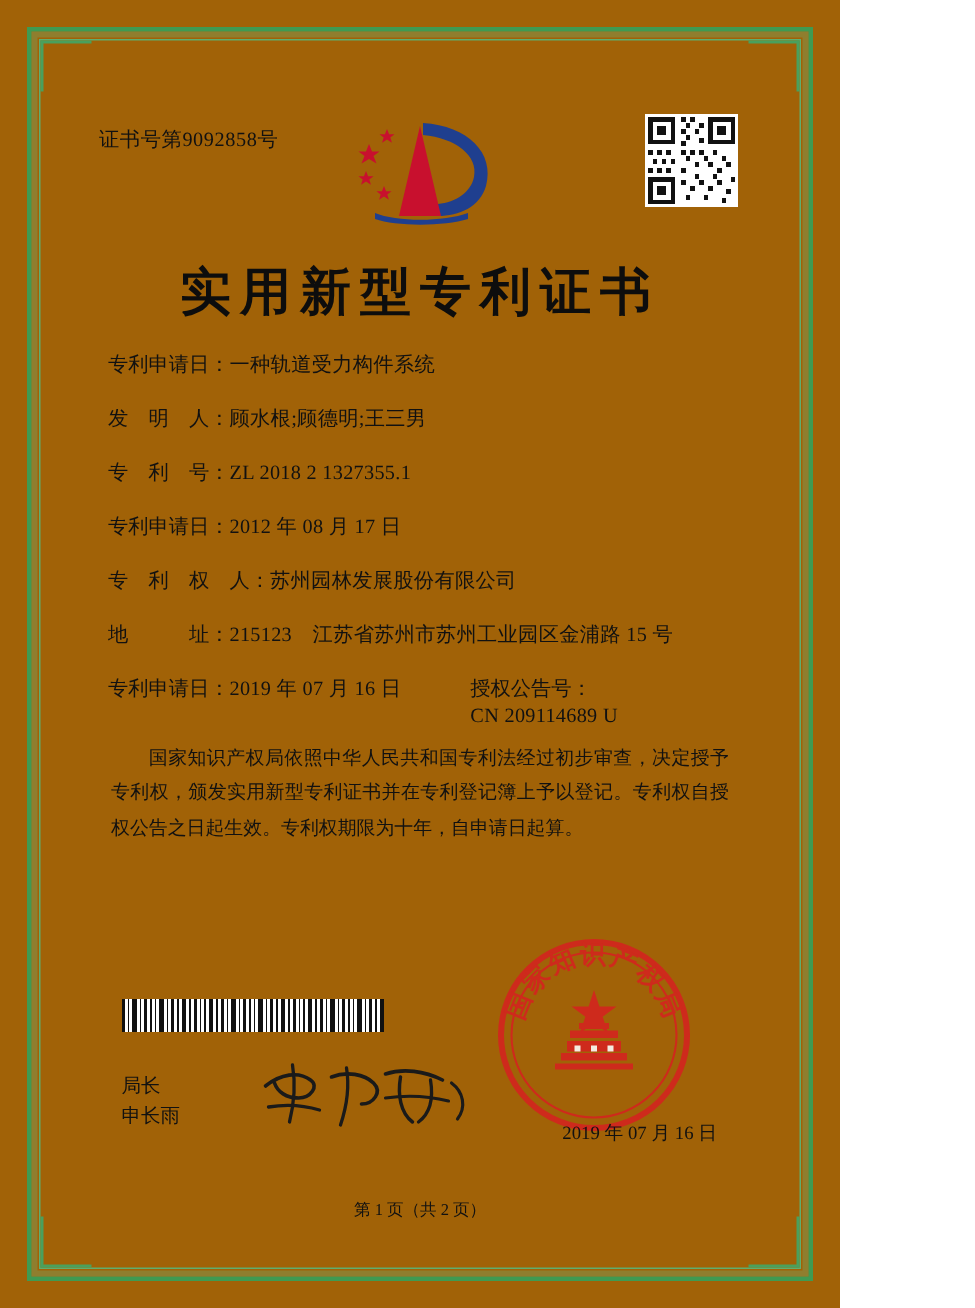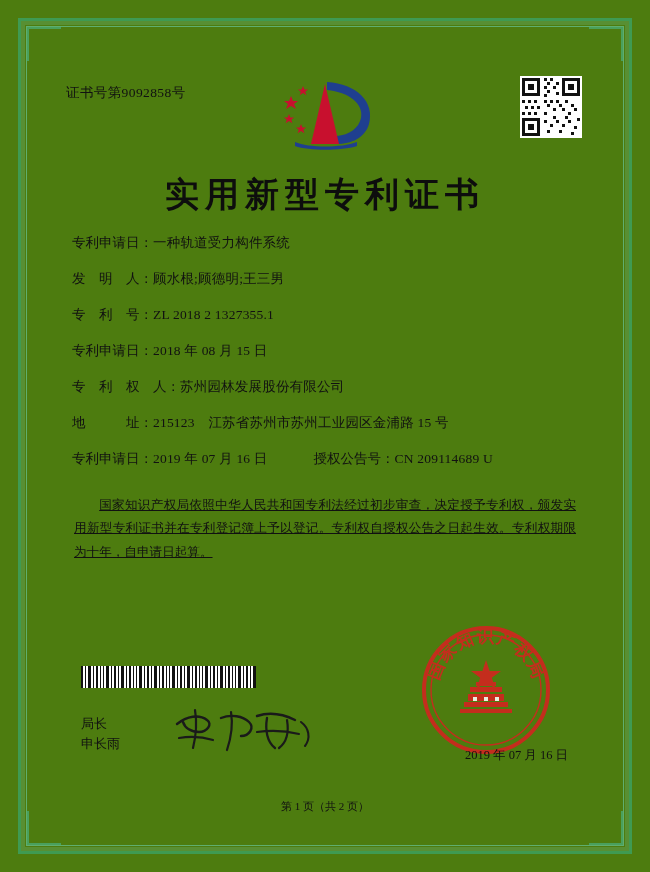--- a/index.html
+++ b/index.html
@@ -12,23 +12,23 @@
     height: 872px;
     font-family: "Liberation Serif", "DejaVu Serif", serif;
     color: #1a1a1a;
     position: relative;
     overflow: hidden;
   }
 
   .page {
     position: absolute;
     left: 0; top: 0;
-    width: 650px;
+    width: 560px;
     height: 872px;
-    background: #4d7c0f;
+    background: #a16207;
   }
 
   
   .frame-outer {
     position: absolute;
     left: 18px;
     top: 18px;
     right: 18px;
     bottom: 18px;
     border: 3px solid #3f9a52;
@@ -139,32 +139,32 @@
     font-family: "Liberation Serif", serif;
     letter-spacing: 0.2px;
   }
   .field-row.split {
     justify-content: flex-start;
   }
   .field-right {
     margin-left: 46px;
     display: flex;
     align-items: baseline;
+    flex-direction: column;
   }
 
   .paragraphs {
     position: absolute;
     top: 448px;
     left: 28px;
     right: 28px;
     font-size: 12.6px;
     line-height: 1.85;
     text-align: justify;
     color: #111;
-    text-decoration: underline;
   }
   .paragraphs p {
     margin: 0 0 2px 0;
     text-indent: 2em;
   }
 
   .barcode {
     position: absolute;
     left: 35px;
     bottom: 138px;
@@ -322,21 +322,21 @@
         <span class="field-value">顾水根;顾德明;王三男</span>
       </div>
 
       <div class="field-row">
         <span class="field-label">专　利　号：</span>
         <span class="field-value">ZL 2018 2 1327355.1</span>
       </div>
 
       <div class="field-row">
         <span class="field-label">专利申请日：</span>
-        <span class="field-value">2018 年 08 月 15 日</span>
+        <span class="field-value">2012 年 08 月 17 日</span>
       </div>
 
       <div class="field-row">
         <span class="field-label">专　利　权　人：</span>
         <span class="field-value">苏州园林发展股份有限公司</span>
       </div>
 
       <div class="field-row">
         <span class="field-label">地　　　址：</span>
         <span class="field-value">215123　江苏省苏州市苏州工业园区金浦路 15 号</span>

